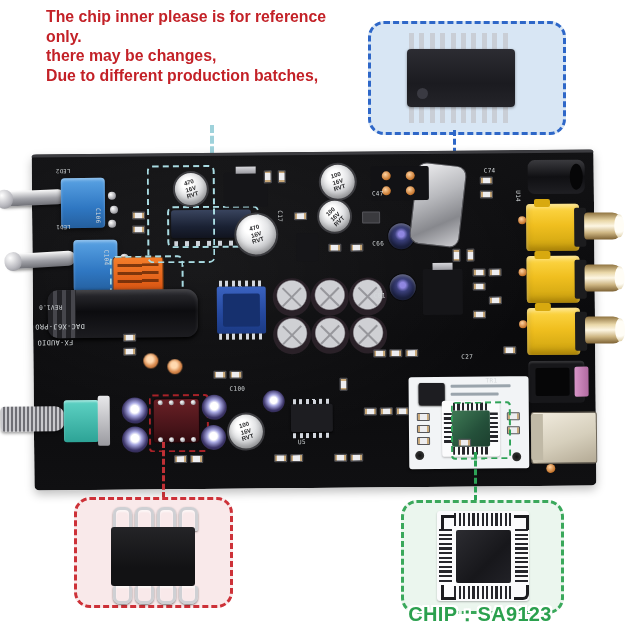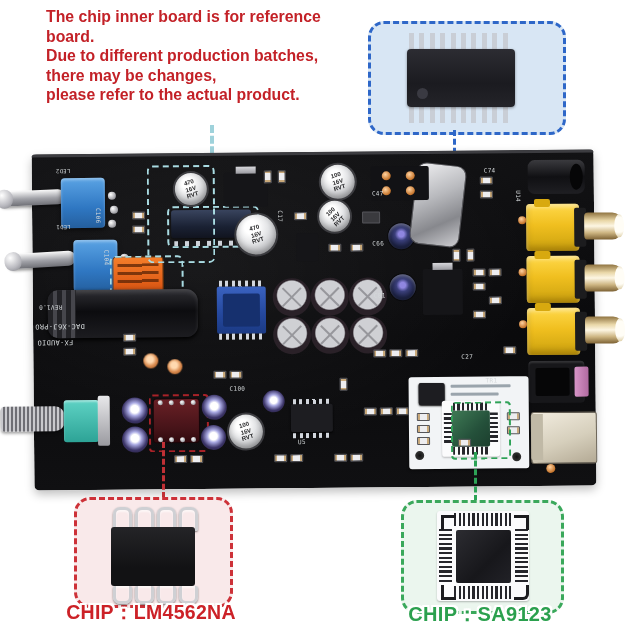--- a/index.html
+++ b/index.html
@@ -141,24 +141,23 @@
   .looppin{position:absolute;width:13px;height:21px;border:3px solid #cfd0d4;border-bottom:none;
     border-radius:7px 7px 2px 2px;box-shadow:inset 0 2px 2px rgba(255,255,255,.6),0 1px 2px rgba(0,0,0,.5);}
   .looppin.lb{border-bottom:3px solid #cfd0d4;border-top:none;border-radius:2px 2px 7px 7px;height:15px;}
 </style>
 </head>
 <body>
 
 <div class="stage">
 
   <div class="disclaimer">
-    <span>The chip inner board is for reference board.</span>
+    <span>The chip inner please is for reference only.</span>
+    <span>there may be changes,</span>
     <span>Due to different production batches,</span>
-    <span>there may be changes,</span>
-    <span>please refer to the actual product.</span>
   </div>
 
   <div class="vline c-teal" style="left:210px;top:125px;height:40px;"></div>
 
   <div class="box box-blue">
     <div class="sopins" style="left:38px;top:9px;"></div>
     <div class="sopins" style="left:38px;top:82px;"></div>
     <div class="soicbig" style="left:36px;top:25px;width:108px;height:58px;"></div>
   </div>
   <div class="vline c-blue" style="left:453px;top:130px;height:183px;"></div>
@@ -401,21 +400,20 @@
     <div class="looppin" style="left:36px;top:7px;"></div>
     <div class="looppin" style="left:58px;top:7px;"></div>
     <div class="looppin" style="left:80px;top:7px;"></div>
     <div class="looppin" style="left:102px;top:7px;"></div>
     <div class="dipbody" style="left:34px;top:27px;width:84px;height:59px;"></div>
     <div class="looppin lb" style="left:36px;top:86px;"></div>
     <div class="looppin lb" style="left:58px;top:86px;"></div>
     <div class="looppin lb" style="left:80px;top:86px;"></div>
     <div class="looppin lb" style="left:102px;top:86px;"></div>
   </div>
-  <div class="ctitle t-red" style="left:40px;top:599px;width:222px;">CHIP：LM4562NA</div>
 
   <div class="vline c-green" style="left:474px;top:452px;height:49px;"></div>
   <div class="box box-green">
     <div class="qfppad" style="left:33px;top:8px;width:92px;height:90px;"></div>
     <div class="pins-dk-h" style="left:50px;top:10px;width:60px;height:13px;"></div>
     <div class="pins-dk-h" style="left:50px;top:83px;width:60px;height:13px;"></div>
     <div class="pins-dk-v" style="left:35px;top:26px;width:13px;height:54px;"></div>
     <div class="pins-dk-v" style="left:111px;top:26px;width:13px;height:54px;"></div>
     <div class="qfpgreen" style="left:52px;top:27px;width:55px;height:53px;background:linear-gradient(135deg,#2c2c31,#17171b 60%,#222227);"></div>
     <div class="cl tl" style="left:37px;top:12px;"></div>

